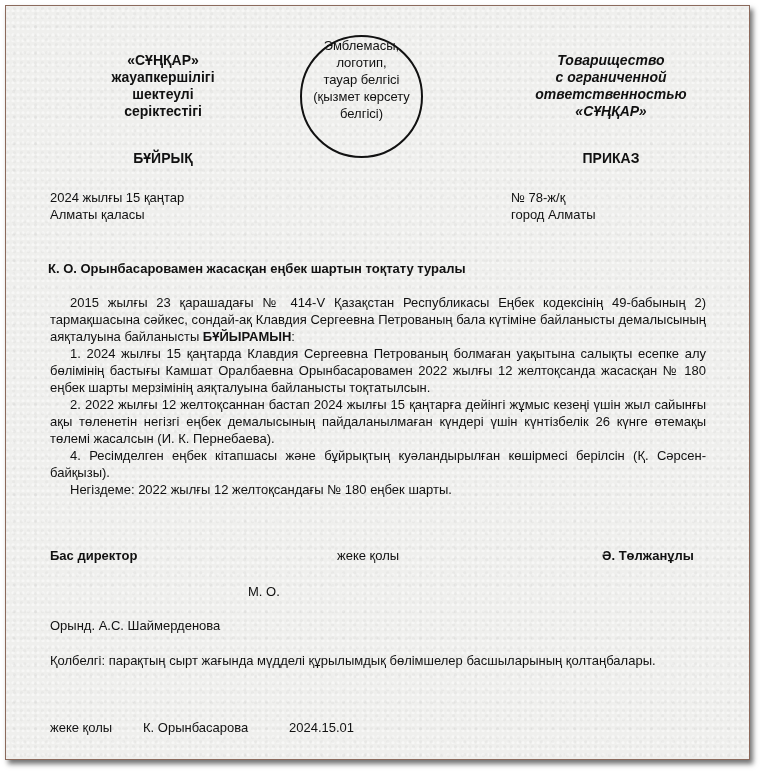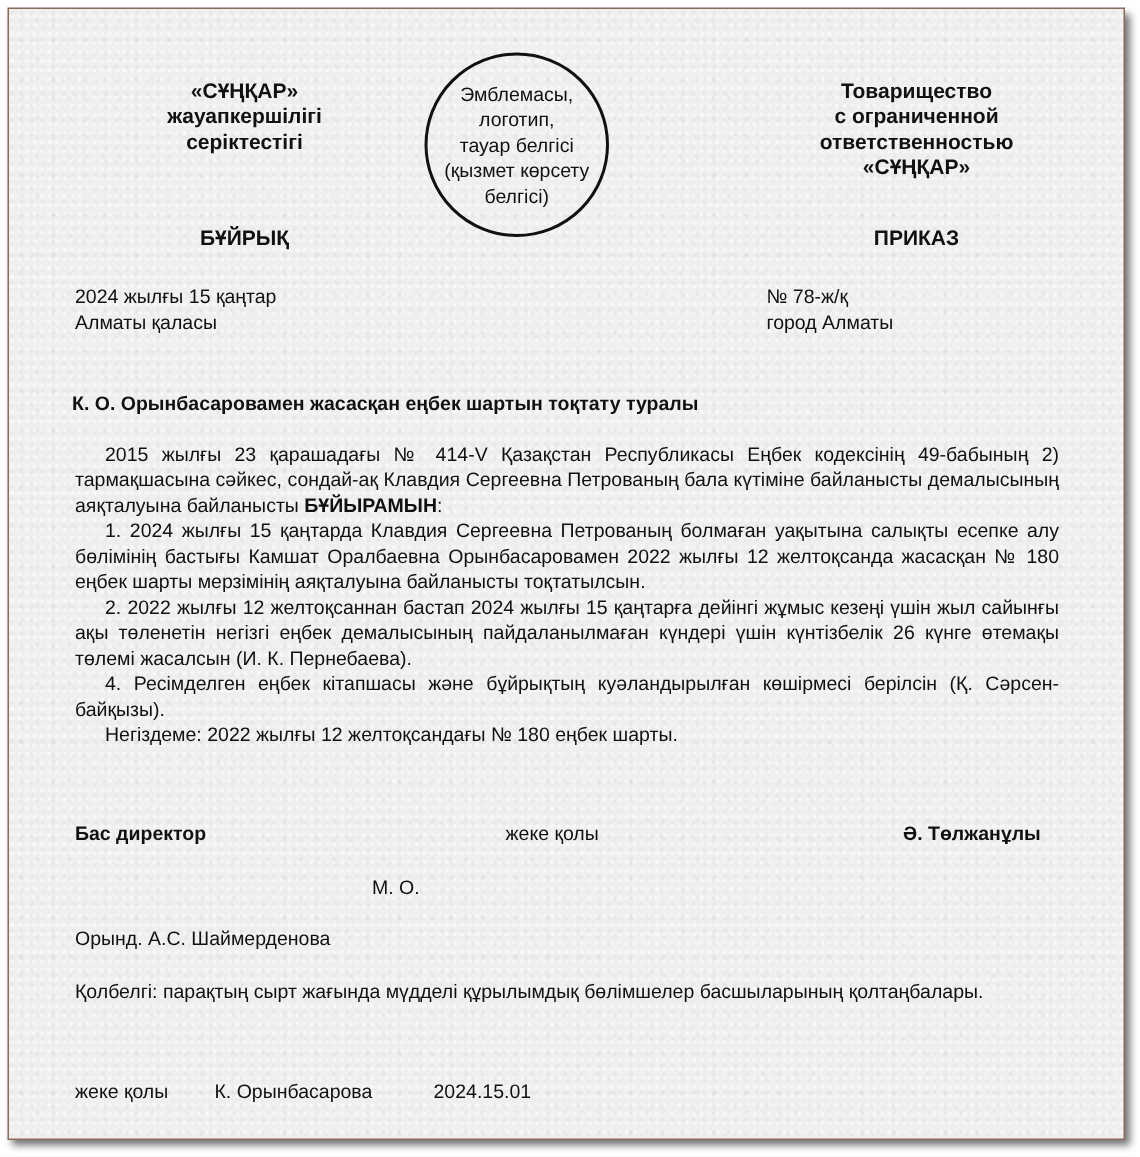--- a/index.html
+++ b/index.html
@@ -12,52 +12,53 @@
         radial-gradient(circle at 20% 30%, rgba(0,0,0,0.03) 0 1px, transparent 2px),
         radial-gradient(circle at 70% 60%, rgba(0,0,0,0.03) 0 1px, transparent 2px),
         radial-gradient(circle at 40% 80%, rgba(255,255,255,0.5) 0 1px, transparent 2px);
       background-size: 7px 9px, 11px 13px, 5px 6px;
       border: 1px solid #8b6a5c;
       box-shadow: 3px 4px 5px rgba(0,0,0,0.55);
     }
     .abs { position: absolute; }
     .hdr { font-weight: bold; font-size: 14px; line-height: 17px; text-align: center; }
     .t13 { font-size: 13px; line-height: 17px; }
-    .emblem { position: absolute; left: 277px; top: 29px; width: 123px; height: 123px;
+    .emblem { position: absolute; left: 294px; top: 29px; width: 123px; height: 123px;
       border: 2px solid #111; border-radius: 50%; box-sizing: border-box;
-      display: flex; align-items: center; justify-content: center; text-align: center;
+      display: flex; justify-content: center; text-align: center;
       font-size: 13px; line-height: 17px; }
     .body-text { position: absolute; left: 44px; top: 288px; width: 656px;
       font-size: 13px; line-height: 17px; text-align: justify; }
     .body-text p { margin: 0; }
     .indent { text-indent: 20px; }
     .bold { font-weight: bold; }
   </style>
 </head>
 <body>
 
 <div class="sheet">
 
   <div class="abs hdr" style="left:72px; top:46px; width:170px;">
     <div>«СҰҢҚАР»</div>
     <div>жауапкершілігі</div>
+    <div>шектеулі</div>
     <div>серіктестігі</div>
   </div>
 
   <div class="emblem">
     <div>
       <div>Эмблемасы,</div>
       <div>логотип,</div>
       <div>тауар белгісі</div>
       <div>(қызмет көрсету</div>
       <div>белгісі)</div>
     </div>
   </div>
 
-  <div class="abs hdr" style="left:510px; top:46px; width:190px;">
+  <div class="abs hdr" style="left:510px; top:46px; width:190px;font-style:italic;">
     <div>Товарищество</div>
     <div>с ограниченной</div>
     <div>ответственностью</div>
     <div>«СҰҢҚАР»</div>
   </div>
 
   <div class="abs hdr" style="left:510px; top:144px; width:190px;">ПРИКАЗ</div>
   <div class="abs hdr" style="left:72px; top:144px; width:170px;">БҰЙРЫҚ</div>
 
   <div class="abs t13" style="left:44px; top:183px;">2024 жылғы 15 қаңтар</div>

